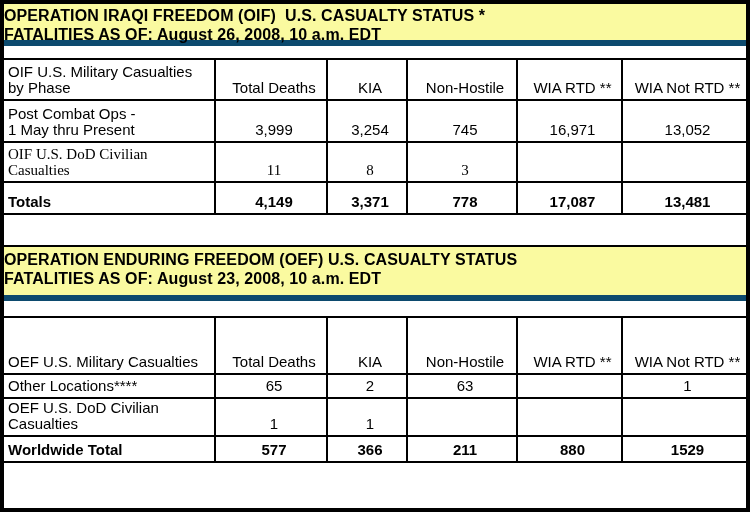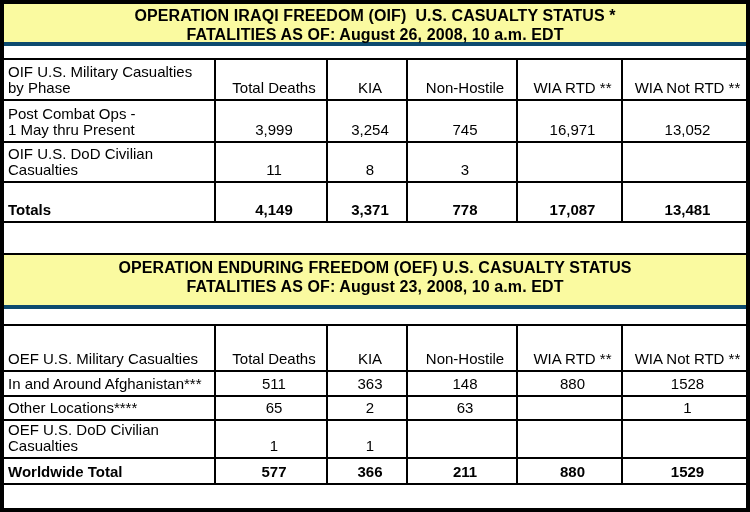--- a/index.html
+++ b/index.html
@@ -10,23 +10,22 @@
     color: #000000;
   }
   .page {
     width: 750px; height: 512px;
     background: #ffffff;
     border: 4px solid #000000;
     overflow: hidden;
   }
   .band {
     background: #FAFAA0;
-    border-bottom: 4px solid #0c4a6e;
+    border-bottom: 6px solid #0c4a6e;
     height: 42px;
-    text-align: center;
     padding-top: 2px;
   }
   .band.band-mid { border-top: 2px solid #000000; height: 56px; padding-top: 3px; }
   .band .t {
     font-weight: bold;
     font-size: 16px;
     line-height: 19px;
     letter-spacing: 0.1px;
   }
   .spacer-sm { height: 12px; }
@@ -47,24 +46,24 @@
     overflow: hidden;
   }
   td:first-child { border-left: none; }
   td:last-child  { border-right: none; }
   td.num { text-align: center; padding-left: 8px; padding-right: 2px; }
   tr.totals-row td { font-weight: bold; }
   
   .oif-table tr.hdr   { height: 41px; }
   .oif-table tr.r0    { height: 40px; }
   .oif-table tr.r1    { height: 42px; margin-left: 44px; }
-  .oif-table tr.r2    { height: 40px; }
-  .oif-table tr.totals-row { height: 40px; }
+  .oif-table tr.r2    { height: 40px; font-family: Liberation Serif, serif; }
+  .oif-table tr.totals-row { height: 32px; }
   
-  .oef-table tr.hdr   { height: 46px; }
+  .oef-table tr.hdr   { height: 57px; }
   .oef-table tr.r0    { height: 25px; }
   .oef-table tr.r1    { height: 24px; border-radius: 10px; }
   .oef-table tr.r2    { height: 37px; border-radius: 13px; }
   .oef-table tr.totals-row { height: 26px; }
 </style>
 </head>
 <body>
 
 <div class="page">
 
@@ -143,28 +142,20 @@
     </colgroup>
     <tbody>
         <tr class="hdr">
       <td>OEF U.S. Military Casualties</td>
       <td class="num">Total Deaths</td>
       <td class="num">KIA</td>
       <td class="num">Non-Hostile</td>
       <td class="num">WIA RTD **</td>
       <td class="num">WIA Not RTD **</td>
     </tr>
-    <tr class="r0">
-      <td>In and Around Afghanistan***</td>
-      <td class="num">511</td>
-      <td class="num">363</td>
-      <td class="num">148</td>
-      <td class="num">880</td>
-      <td class="num">1528</td>
-    </tr>
     <tr class="r1">
       <td>Other Locations****</td>
       <td class="num">65</td>
       <td class="num">2</td>
       <td class="num">63</td>
       <td class="num"></td>
       <td class="num">1</td>
     </tr>
     <tr class="r2">
       <td>OEF U.S. DoD Civilian

